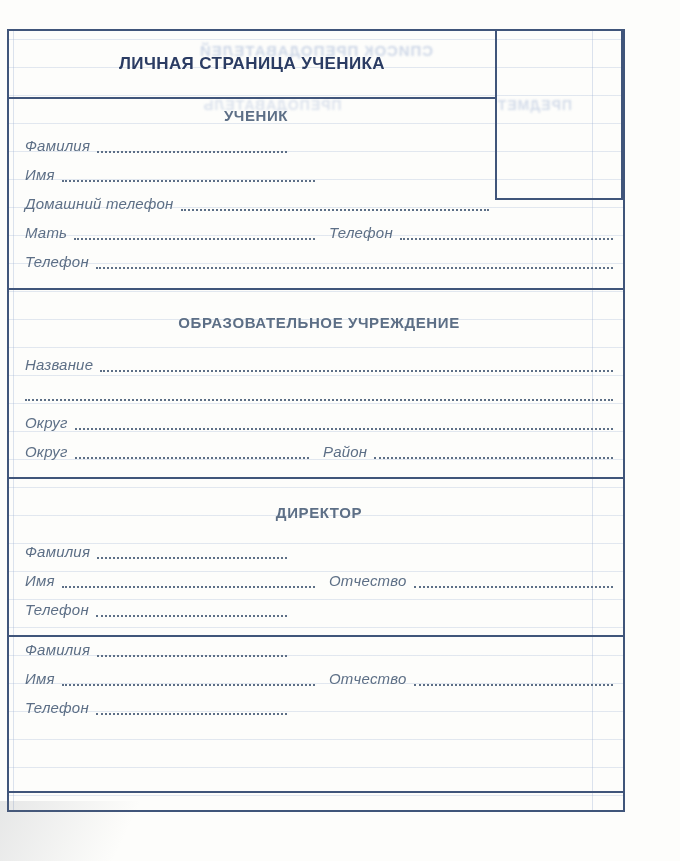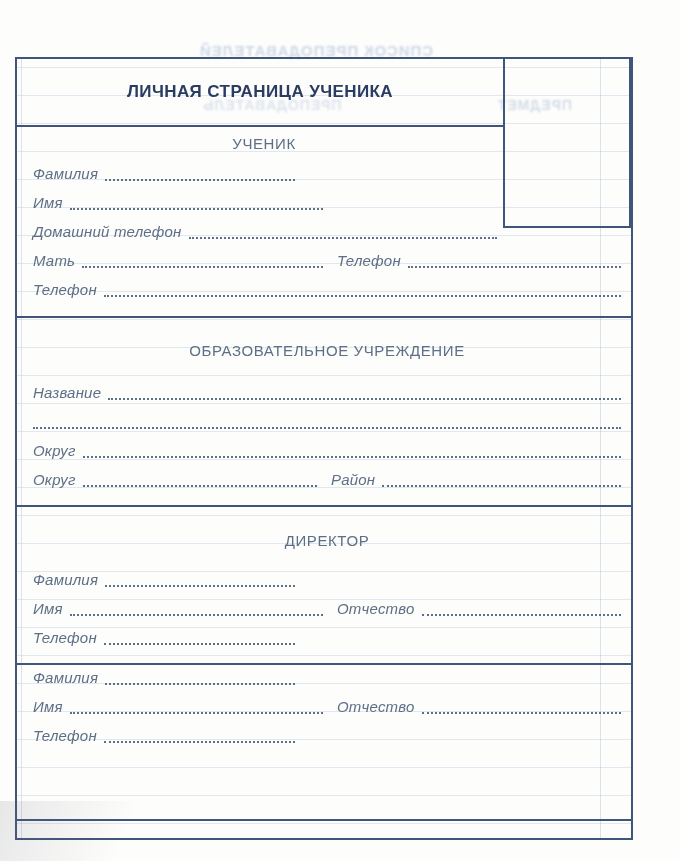--- a/index.html
+++ b/index.html
@@ -32,24 +32,23 @@
   .ghost-mid{top:97px;left:188px;width:168px;font-size:14px;text-align:center;opacity:.6;filter:blur(1.3px)}
   .ghost-right{top:97px;left:506px;width:66px;font-size:14px;text-align:center;opacity:.75;filter:blur(1.1px)}
   
   .scan-shade{
     position:absolute;left:0;bottom:0;width:230px;height:60px;
     background:linear-gradient(115deg,rgba(110,115,125,0.16),rgba(110,115,125,0) 55%);
     pointer-events:none;z-index:4;
   }
   
   .sheet{
-    position:absolute;left:15px;top:29px;width:618px;height:783px;
+    position:absolute;left:7px;top:29px;width:618px;height:783px;
     border:2px solid var(--frame);
     z-index:2;
-    margin-top:28px;
   }
   
   .grid{
     position:absolute;inset:0;
     background-image:linear-gradient(to bottom,var(--grid) 0,var(--grid) 1px,transparent 1px);
     background-size:100% 28px;
     background-position:0 8px;
     pointer-events:none;
   }
   .vghost{position:absolute;top:0;bottom:0;width:1px;background:rgba(152,173,209,0.33);pointer-events:none}
@@ -78,21 +77,21 @@
   .hline.l4{top:604px;width:100%}
   .hline.l5{top:760px;width:100%}
   
   .section{position:absolute;left:0;width:100%;padding:0 10px 0 16px}
   .section.s1{top:66px}
   .section.s2{top:257px}
   .section.s3{top:446px}
   .section.s4{top:604px}
   .heading{
     text-align:center;font-size:15px;color:var(--label);
-    letter-spacing:.6px;line-height:18px;white-space:nowrap;
+    letter-spacing:.6px;line-height:18px;white-space:nowrap;font-weight:bold;
   }
   .s1 .heading{width:462px;margin-top:10px;margin-bottom:6px}
   .s2 .heading{margin-top:26px;margin-bottom:18px}
   .s3 .heading{margin-top:27px;margin-bottom:15px}
   .s4 .heading{margin-top:24px;margin-bottom:14px}
   .row{display:flex;height:29px;align-items:center;gap:14px}
   .row.narrow{width:464px}
   .field{display:flex;align-items:flex-end;height:20px}
   .field.f-single{width:262px}
   .field.f-first{width:290px}

